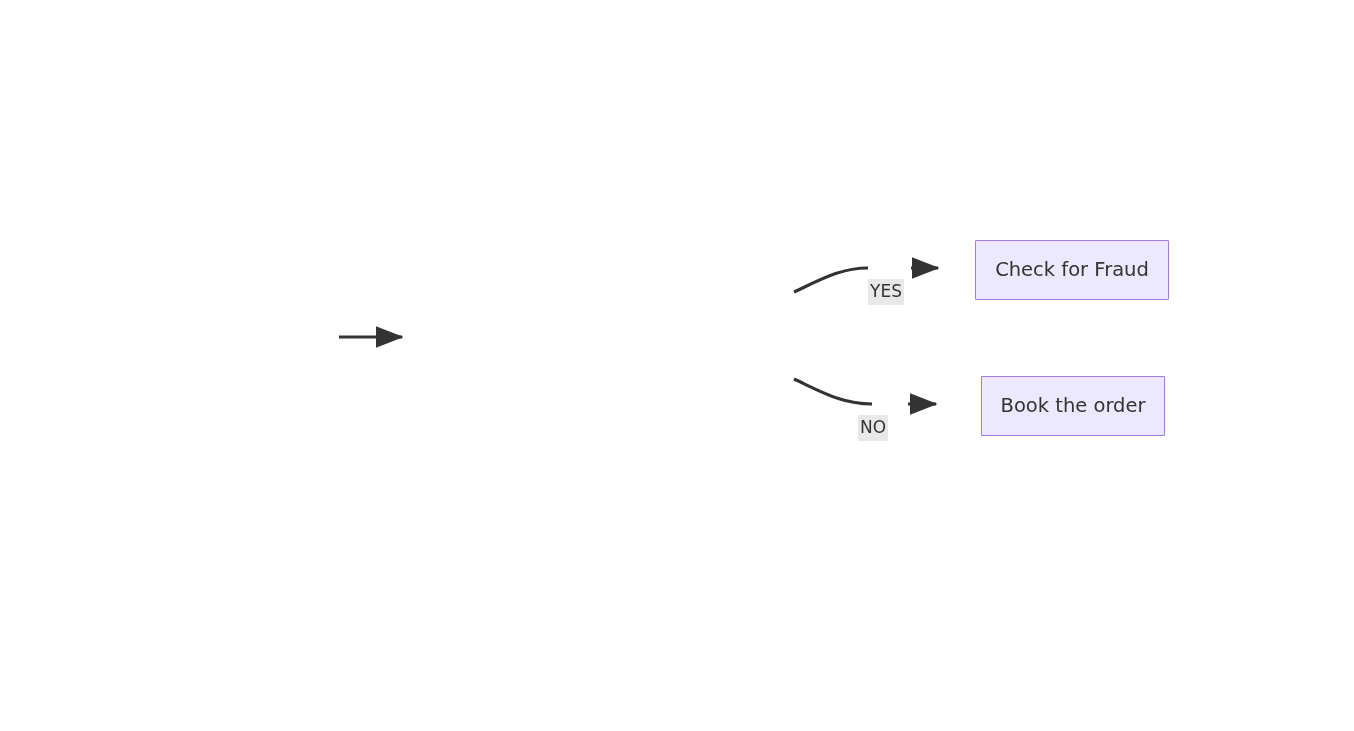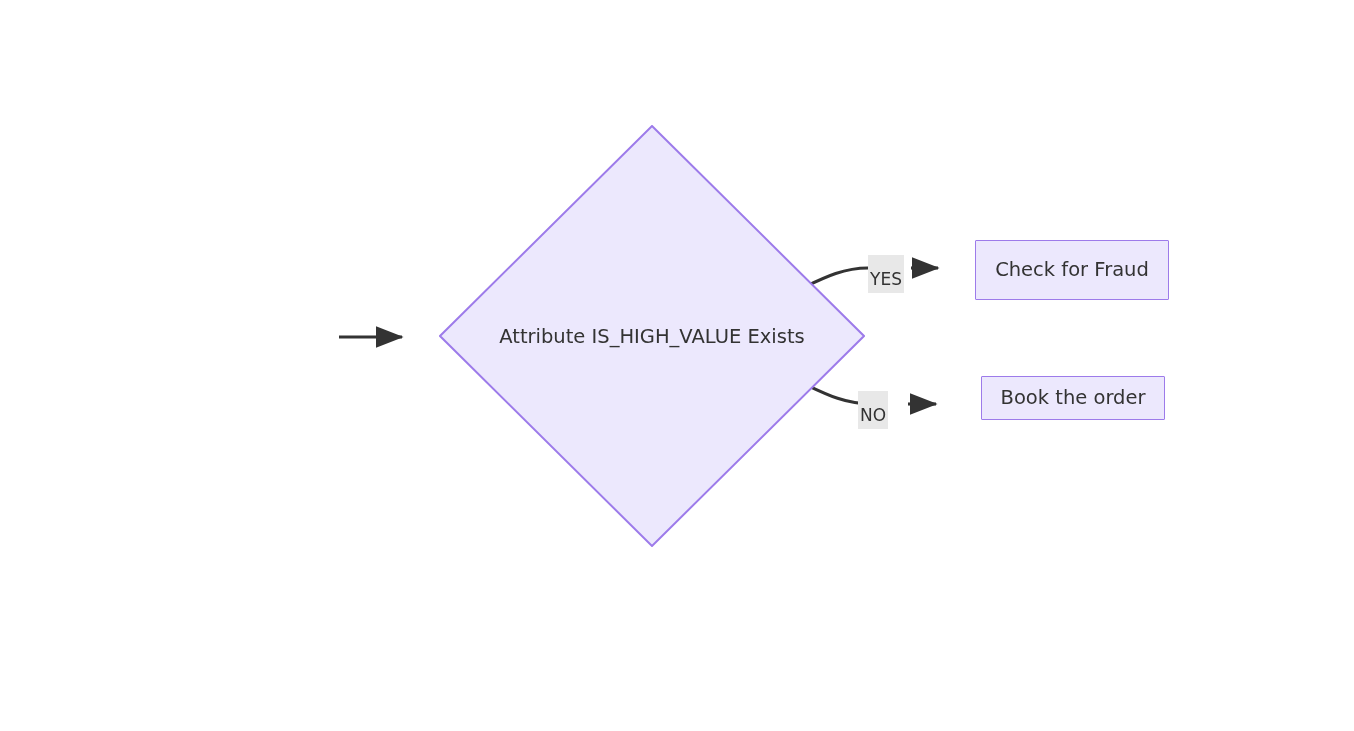--- a/index.html
+++ b/index.html
@@ -56,21 +56,21 @@
   #node-check-fraud {
     left: 947px;
     top: 240px;
     width: 194px;
     height: 60px;
   }
   #node-book-order {
     left: 953px;
     top: 376px;
     width: 184px;
-    height: 44px;
+    height: 60px;
   }
   #node-decision {
     left: 411px;
     top: 125px;
     width: 426px;
     height: 422px;
   }
   .diamond-shape {
     position: absolute;
     left: 0;
@@ -85,23 +85,24 @@
     font-size: 19.5px;
     white-space: nowrap;
   }
   .edge-label {
     position: absolute;
     background: #e8e8e8;
     color: #333333;
     font-size: 17px;
     font-family: "DejaVu Sans", sans-serif;
     line-height: 1;
-    padding: 16px 2px 5px 2px;
+    padding: 4px 2px 5px 2px;
     white-space: nowrap;
     text-align: center;
+    margin-top: 24px;
   }
   #edge-label-yes {
     left: 868px;
     top: 255px;
   }
   #edge-label-no {
     left: 858px;
     top: 391px;
   }
 </style>
@@ -122,26 +123,20 @@
     <path d="M 794 292 C 820 280, 840 268, 868 268" fill="none" stroke="#333333" stroke-width="3.1"></path>
 
     <path d="M 911 268 L 938 268" fill="none" stroke="#333333" stroke-width="3.1" marker-end="url(#arrowhead)"></path>
 
     <path d="M 794 379 C 822 392, 842 404, 872 404" fill="none" stroke="#333333" stroke-width="3.1"></path>
 
     <path d="M 908 404 L 936 404" fill="none" stroke="#333333" stroke-width="3.1" marker-end="url(#arrowhead)"></path>
   </svg>
 
 
-  <div class="node" id="node-decision">
-    <svg class="diamond-shape" viewBox="0 0 426 422" preserveAspectRatio="none" xmlns="http://www.w3.org/2000/svg">
-      <polygon points="213,1 425,211 213,421 1,211" fill="#ece8fd" stroke="#9d7bea" stroke-width="2"></polygon>
-    </svg>
-    <span class="decision-label">Attribute IS_HIGH_VALUE Exists</span>
-  </div>
 
   <div class="node node-rect" id="node-check-fraud">
     <span class="node-label">Check for Fraud</span>
   </div>
 
   <div class="node node-rect" id="node-book-order">
     <span class="node-label">Book the order</span>
   </div>
 
   <div class="edge-label" id="edge-label-yes">YES</div>

